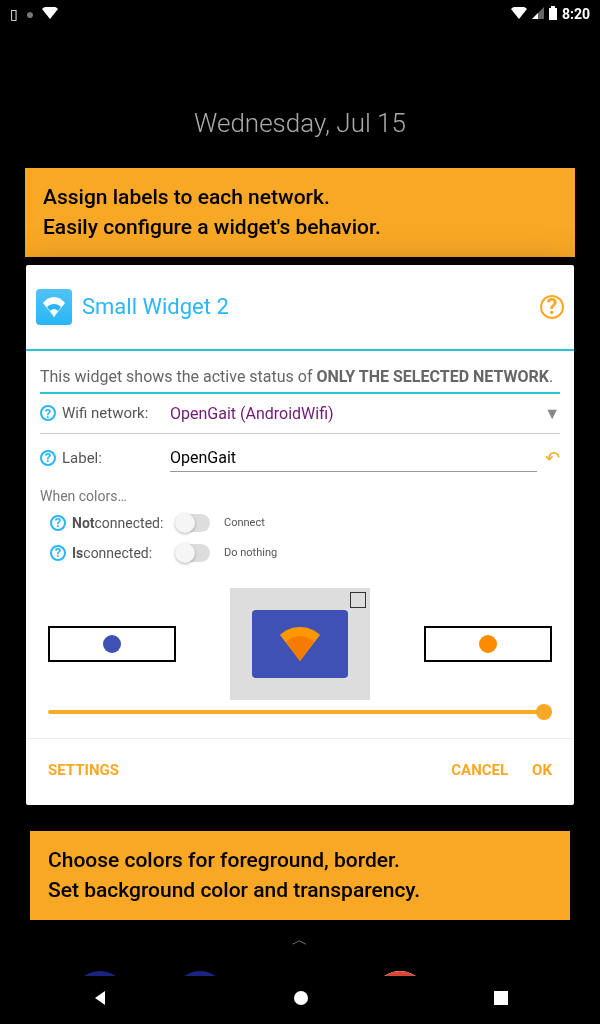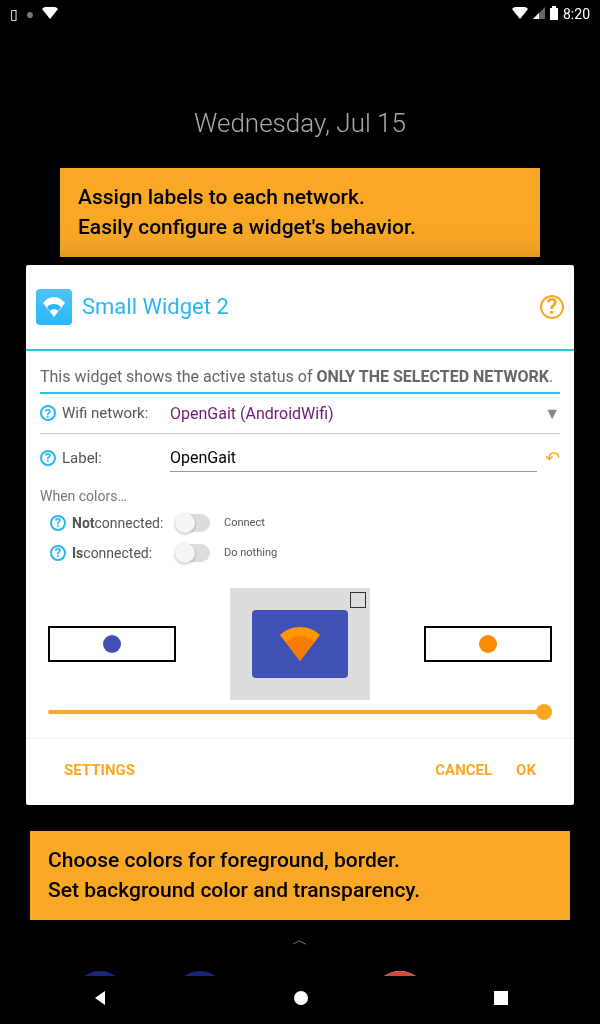--- a/index.html
+++ b/index.html
@@ -1,21 +1,21 @@
 <!DOCTYPE html>
 <html><head>
 <meta charset="utf-8">
 <style>
 * { margin: 0; padding: 0; box-sizing: border-box; font-family: Roboto, Arial, sans-serif; }
 body { width: 600px; height: 1024px; background: #000; position: relative; overflow: hidden; }
 .status-bar { height: 28px; display: flex; justify-content: space-between; align-items: center; padding: 0 10px; color: #fff; font-size: 14px; }
 .status-left { display: flex; gap: 8px; align-items: center; }
-.status-right { display: flex; gap: 5px; align-items: center; }
+.status-right { display: flex; gap: 5px; align-items: center; font-weight: bold; }
 .date-header { text-align: center; color: #aaa; font-size: 26px; font-weight: 300; margin-top: 80px; }
-.callout { background: #F9A825; color: #000; font-size: 21px; font-weight: 500; padding: 14px 18px; margin: 30px auto 0; width: 480px; line-height: 1.45; text-align: justify; }
+.callout { background: #F9A825; color: #000; font-size: 21px; font-weight: 500; padding: 14px 18px; margin: 30px auto 0; width: 550px; line-height: 1.45; text-align: justify; }
 .callout-bottom { margin-top: 26px; width: 540px; }
 .dialog { background: #fff; width: 548px; margin: 8px auto 0; border-radius: 2px; box-shadow: 0 10px 40px rgba(0,0,0,0.5); }
 .dialog-header { display: flex; align-items: center; padding: 24px 10px; border-bottom: 2px solid #26C6DA; }
 .wifi-app-icon { width: 36px; height: 36px; background: linear-gradient(#4FC3F7,#29B6F6); border-radius: 4px; display: flex; align-items: center; justify-content: center; margin-right: 10px; }
 .dialog-title { color: #29B6F6; font-size: 22px; flex: 1; }
 .help-icon { color: #F9A825; font-size: 22px; font-weight: bold; border: 2px solid #F9A825; border-radius: 50%; width: 24px; height: 24px; display: flex; align-items: center; justify-content: center; }
 .dialog-body { padding: 10px 14px; }
 .info-line { color: #666; font-size: 16px; padding: 6px 0; border-bottom: 2px solid #26C6DA; }
 .info-line strong { font-weight: bold; }
 .form-row { display: flex; align-items: center; padding: 10px 0; }
@@ -36,21 +36,21 @@
 .color-row { display: flex; align-items: center; justify-content: space-between; padding: 20px 8px 10px; }
 .color-swatch { width: 128px; height: 36px; border: 2px solid #000; display: flex; align-items: center; justify-content: center; }
 .color-dot { width: 18px; height: 18px; border-radius: 50%; }
 .preview-box { width: 140px; height: 112px; background: #ddd; display: flex; align-items: center; justify-content: center; position: relative; }
 .preview-widget { width: 96px; height: 68px; background: #3F51B5; border-radius: 4px; display: flex; align-items: center; justify-content: center; }
 .preview-handle { position: absolute; top: 4px; right: 4px; width: 16px; height: 16px; border: 1px solid #333; }
 .opacity-row { display: flex; justify-content: space-between; align-items: center; padding: 10px 8px 4px; color: #666; font-size: 14px; }
 .slider-row { padding: 0 8px 14px; }
 .slider { width: 100%; height: 4px; background: #F9A825; position: relative; border-radius: 2px; }
 .slider-thumb { position: absolute; right: 0; top: -6px; width: 16px; height: 16px; background: #F9A825; border-radius: 50%; }
-.dialog-actions { display: flex; padding: 14px 26px 18px; border-top: 1px solid #eee; }
+.dialog-actions { display: flex; padding: 14px 10px 18px; border-top: 1px solid #eee; }
 .action-btn { color: #F9A825; font-size: 15px; font-weight: bold; background: none; border: none; padding: 8px 12px; cursor: pointer; }
 .action-spacer { flex: 1; }
 .home-chevron { text-align: center; color: #888; margin-top: 10px; }
 .dock { display: flex; justify-content: space-around; align-items: center; padding: 20px 50px 10px; }
 .dock-icon { width: 56px; height: 56px; border-radius: 50%; display: flex; align-items: center; justify-content: center; }
 .nav-bar { position: absolute; bottom: 0; width: 100%; height: 48px; background: #000; display: flex; justify-content: space-around; align-items: center; }
 .nav-btn { color: #fff; }
 </style>
 </head>
 <body>

